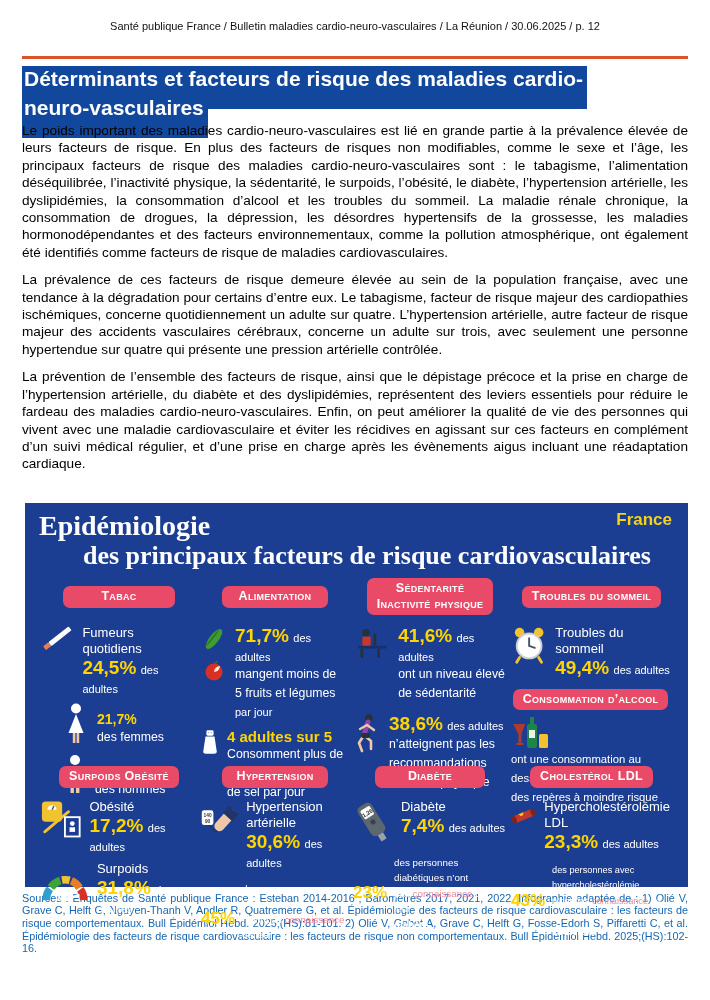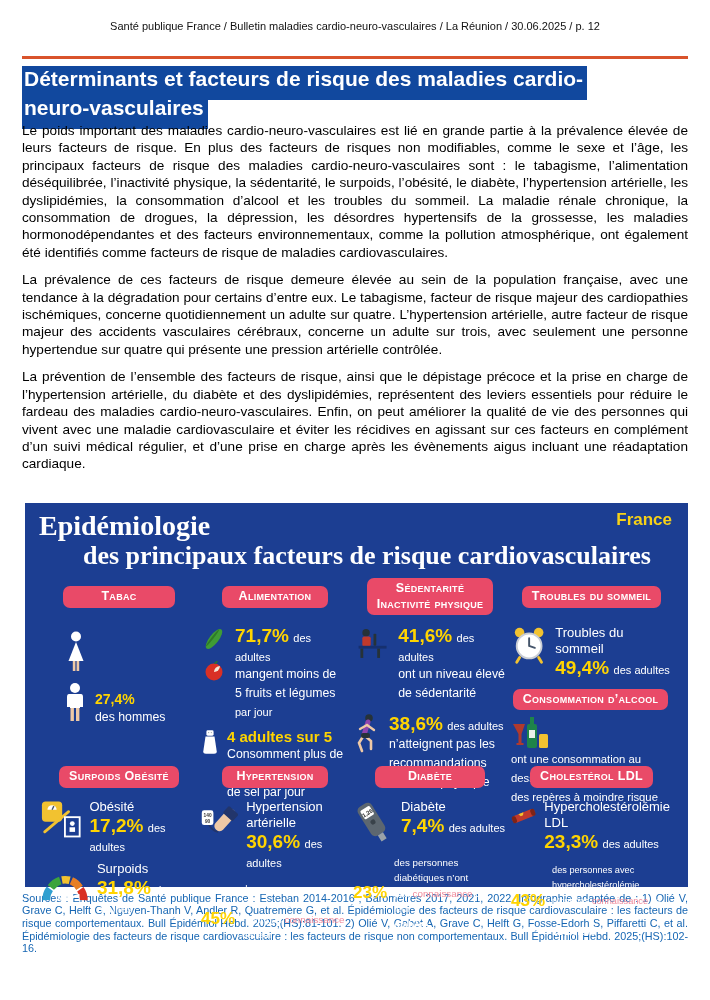--- a/index.html
+++ b/index.html
@@ -2,21 +2,21 @@
 <html><head>
 <meta charset="utf-8">
 <style>
   html,body{margin:0;padding:0;background:#fff;}
   .page{position:relative;width:710px;height:1000px;overflow:hidden;background:#fff;
         font-family:"Liberation Sans",sans-serif;color:#000;}
   .page-header{padding-top:20px;text-align:center;font-size:11px;color:#111;}
   .content{margin:0 22px;}
   .rule{border-top:3px solid #D9532B;margin-top:24px;}
   .doc-title{margin-top:6px;font-weight:bold;font-size:21px;line-height:28.5px;}
-  .doc-title .hl{background:#11489E;color:#fff;padding:1px 4px 10px 2px;}
+  .doc-title .hl{background:#11489E;color:#fff;padding:1px 4px 19px 2px;}
   p.body{margin:10px 0 0;font-size:13.6px;line-height:17.4px;text-align:justify;}
   p.body.first{margin-top:0;}
 
   
   .info{position:relative;margin:30px 3px 0;width:663px;height:384px;box-sizing:border-box;
         background:#1C3E92;color:#fff;padding:8px 14px 6px;}
   .info-title1{font-family:"Liberation Serif",serif;font-size:28px;line-height:30px;font-weight:bold;}
   .info-title2{font-family:"Liberation Serif",serif;font-size:26px;line-height:30px;font-weight:bold;margin-left:44px;}
   .brand{position:absolute;top:7px;right:16px;color:#F7D117;font-weight:bold;font-size:17px;}
   .grid{display:grid;grid-template-columns:160px 152px 158px 165px;margin-top:6px;}
@@ -79,27 +79,44 @@
         <div class="hdr-row">
             <div class="hdr">
           <span>Sédentarité</span><br>
           <span>Inactivité physique</span></div>
           </div>
         <div class="hdr-row">
             <div class="hdr">Troubles du sommeil</div>
           </div>
 
         <div class="cell cell1">
+          <div class="ir">
+            <svg width="34" height="26" viewBox="0 0 34 26">
+              <g transform="rotate(-38 17 13)">
+                <rect x="0" y="10.5" width="7" height="5" rx="1" fill="#E77E4F"></rect>
+                <rect x="7" y="10.5" width="26" height="5" rx="1" fill="#FFFFFF"></rect>
+              </g>
+            </svg>
+            <div>
+              <div class="wlab">Fumeurs quotidiens</div>
+              <div><span class="big">24,5%</span>
+                   <span class="suf">des adultes</span></div>
+            </div>
+          </div>
           <div class="ir mt6" style="margin-left:22px;">
             <svg width="26" height="46" viewBox="0 0 26 46">
               <circle cx="13" cy="5.5" r="5" fill="#fff"></circle>
               <path d="M13 11 L5.5 30 H20.5 Z" fill="#fff"></path>
               <rect x="9.8" y="30" width="2.6" height="10" fill="#EFC9A6"></rect>
               <rect x="13.6" y="30" width="2.6" height="10" fill="#EFC9A6"></rect>
             </svg>
+            <div style="padding-top:8px;">
+              <div class="mid">21,7%</div>
+              <div class="wl">des femmes</div>
+            </div>
           </div>
           <div class="ir mt6" style="margin-left:22px;">
             <svg width="24" height="44" viewBox="0 0 24 44">
               <circle cx="12" cy="5" r="5" fill="#fff"></circle>
               <path d="M6 11 H18 Q20 11 20 14 V24 H17 V25 H7 V24 H4 V14 Q4 11 6 11 Z" fill="#fff"></path>
               <rect x="7.5" y="25" width="3.4" height="13" fill="#EFC9A6"></rect>
               <rect x="13" y="25" width="3.4" height="13" fill="#EFC9A6"></rect>
             </svg>
             <div style="padding-top:8px;">
               <div class="mid">27,4%</div>

